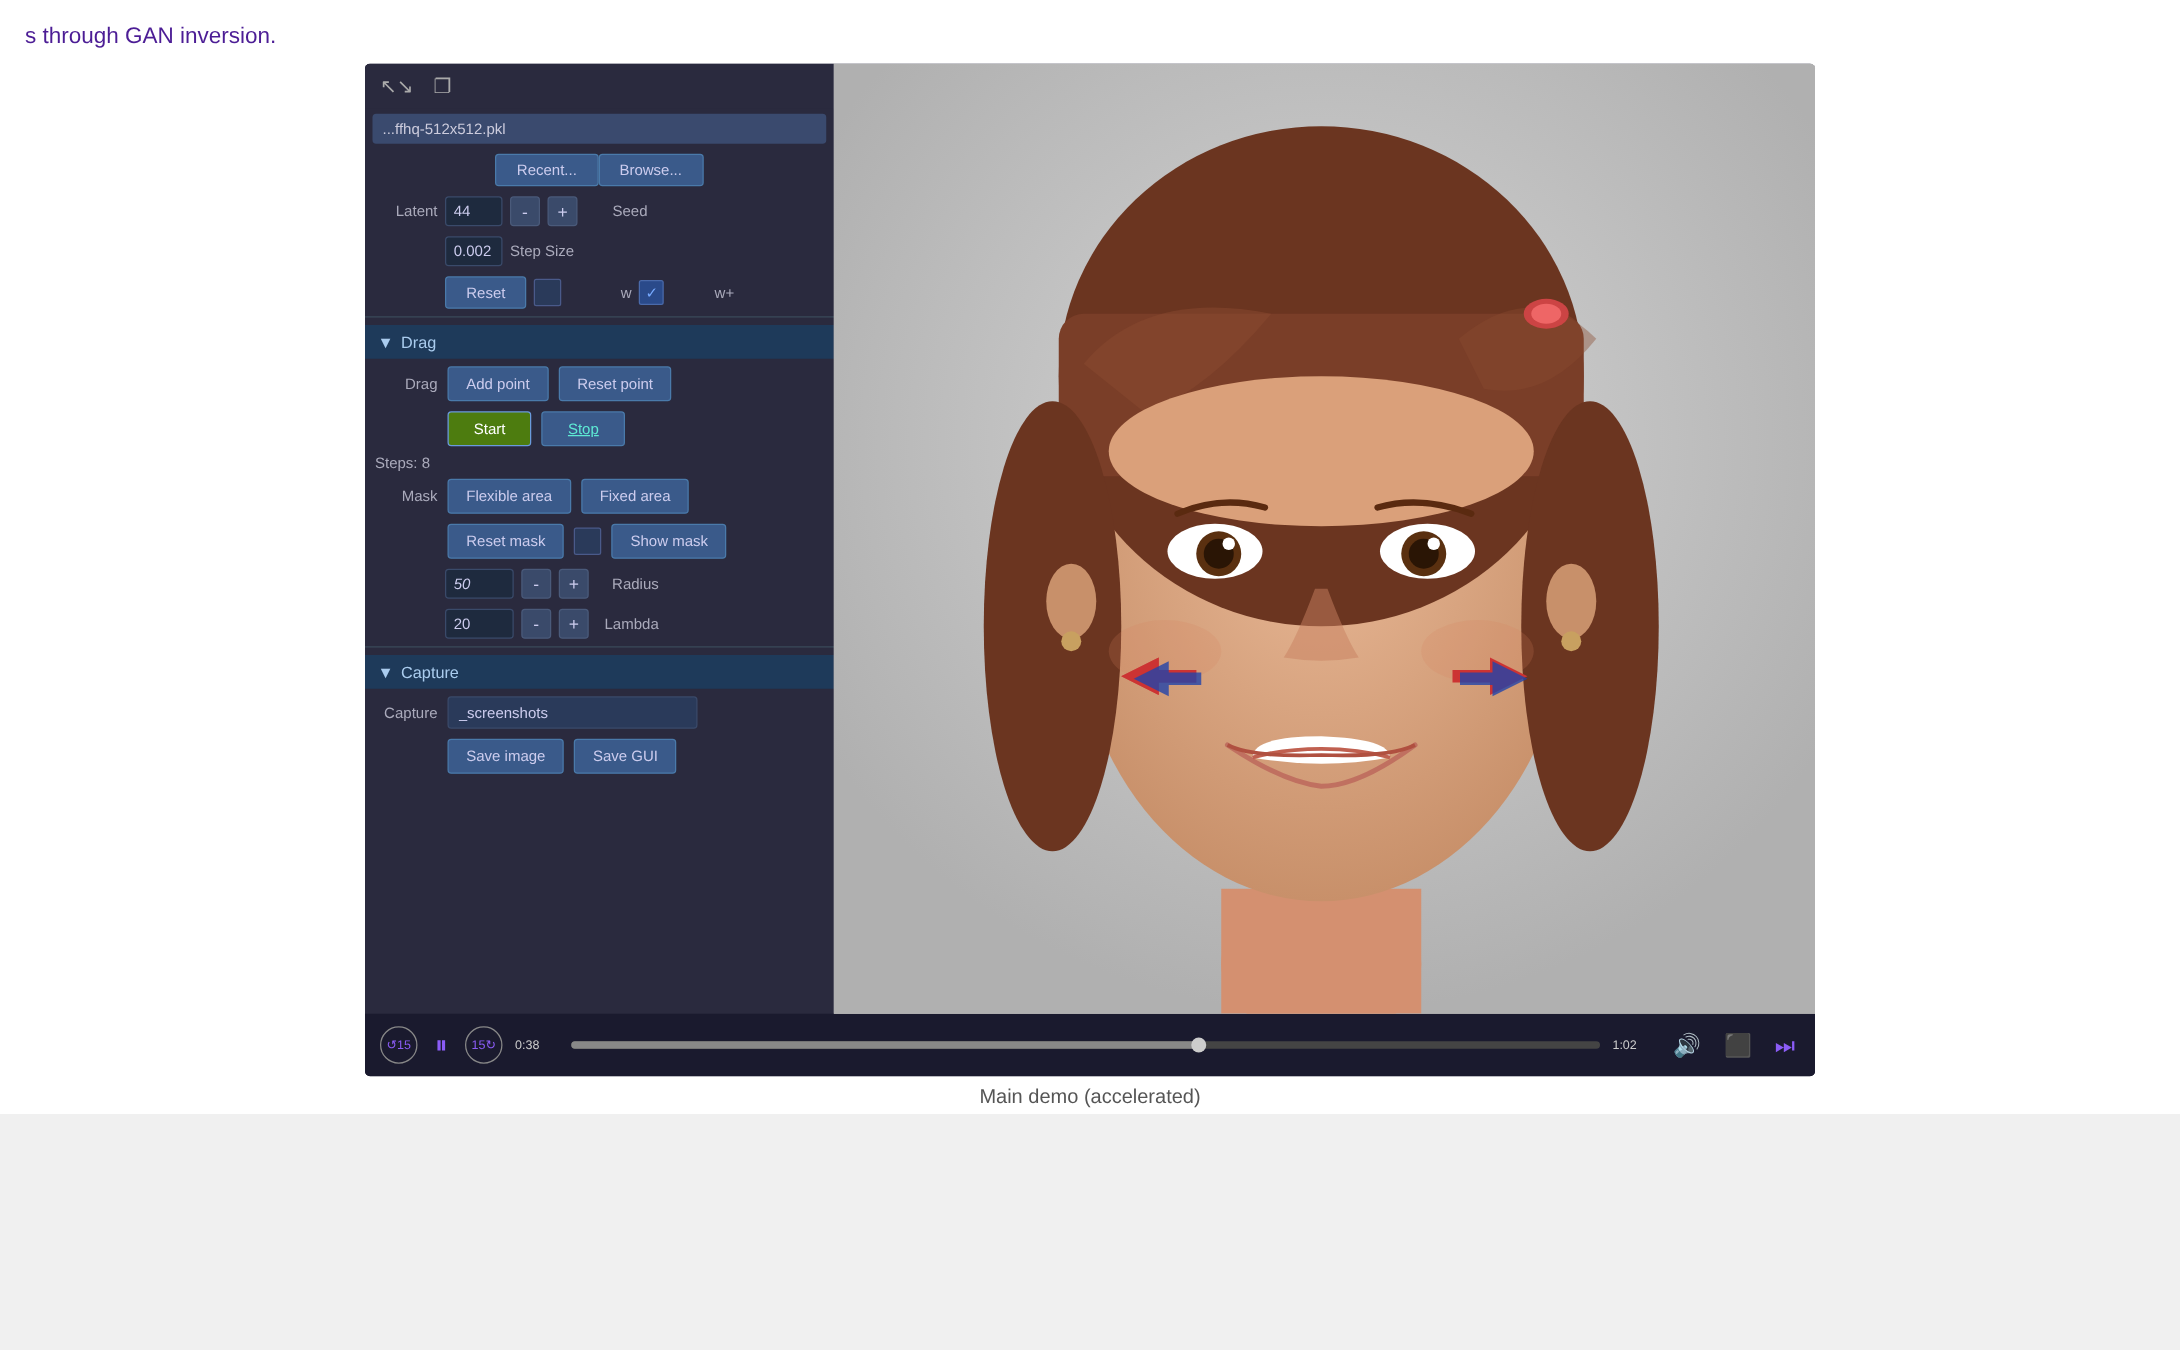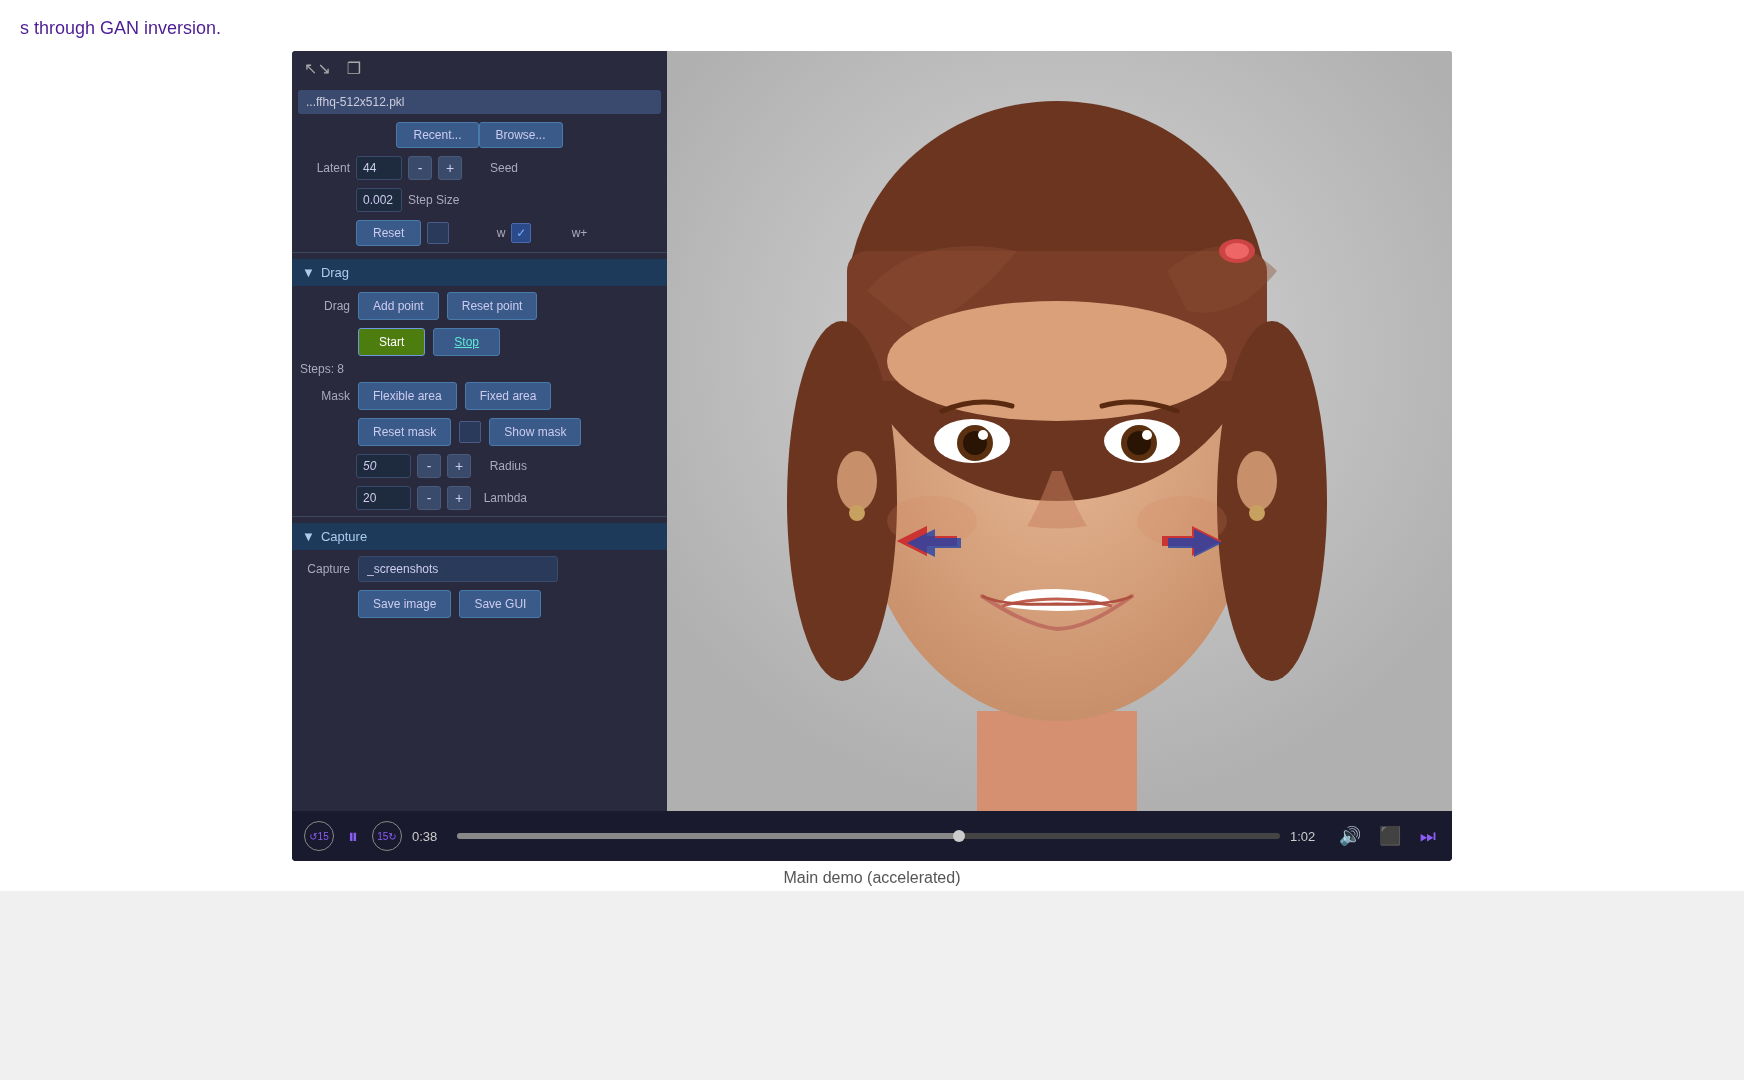--- a/index.html
+++ b/index.html
@@ -267,21 +267,21 @@
       border: none;
       color: #8b5cf6;
       font-size: 18px;
       cursor: pointer;
       padding: 4px;
       border-radius: 3px;
     }
 
     .time-text {
       color: #ccc;
-      font-size: 13px;
+      font-size: 10px;
       min-width: 35px;
     }
 
     .progress-bar-container {
       flex: 1;
       height: 6px;
       background: #444;
       border-radius: 3px;
       position: relative;
       cursor: pointer;

